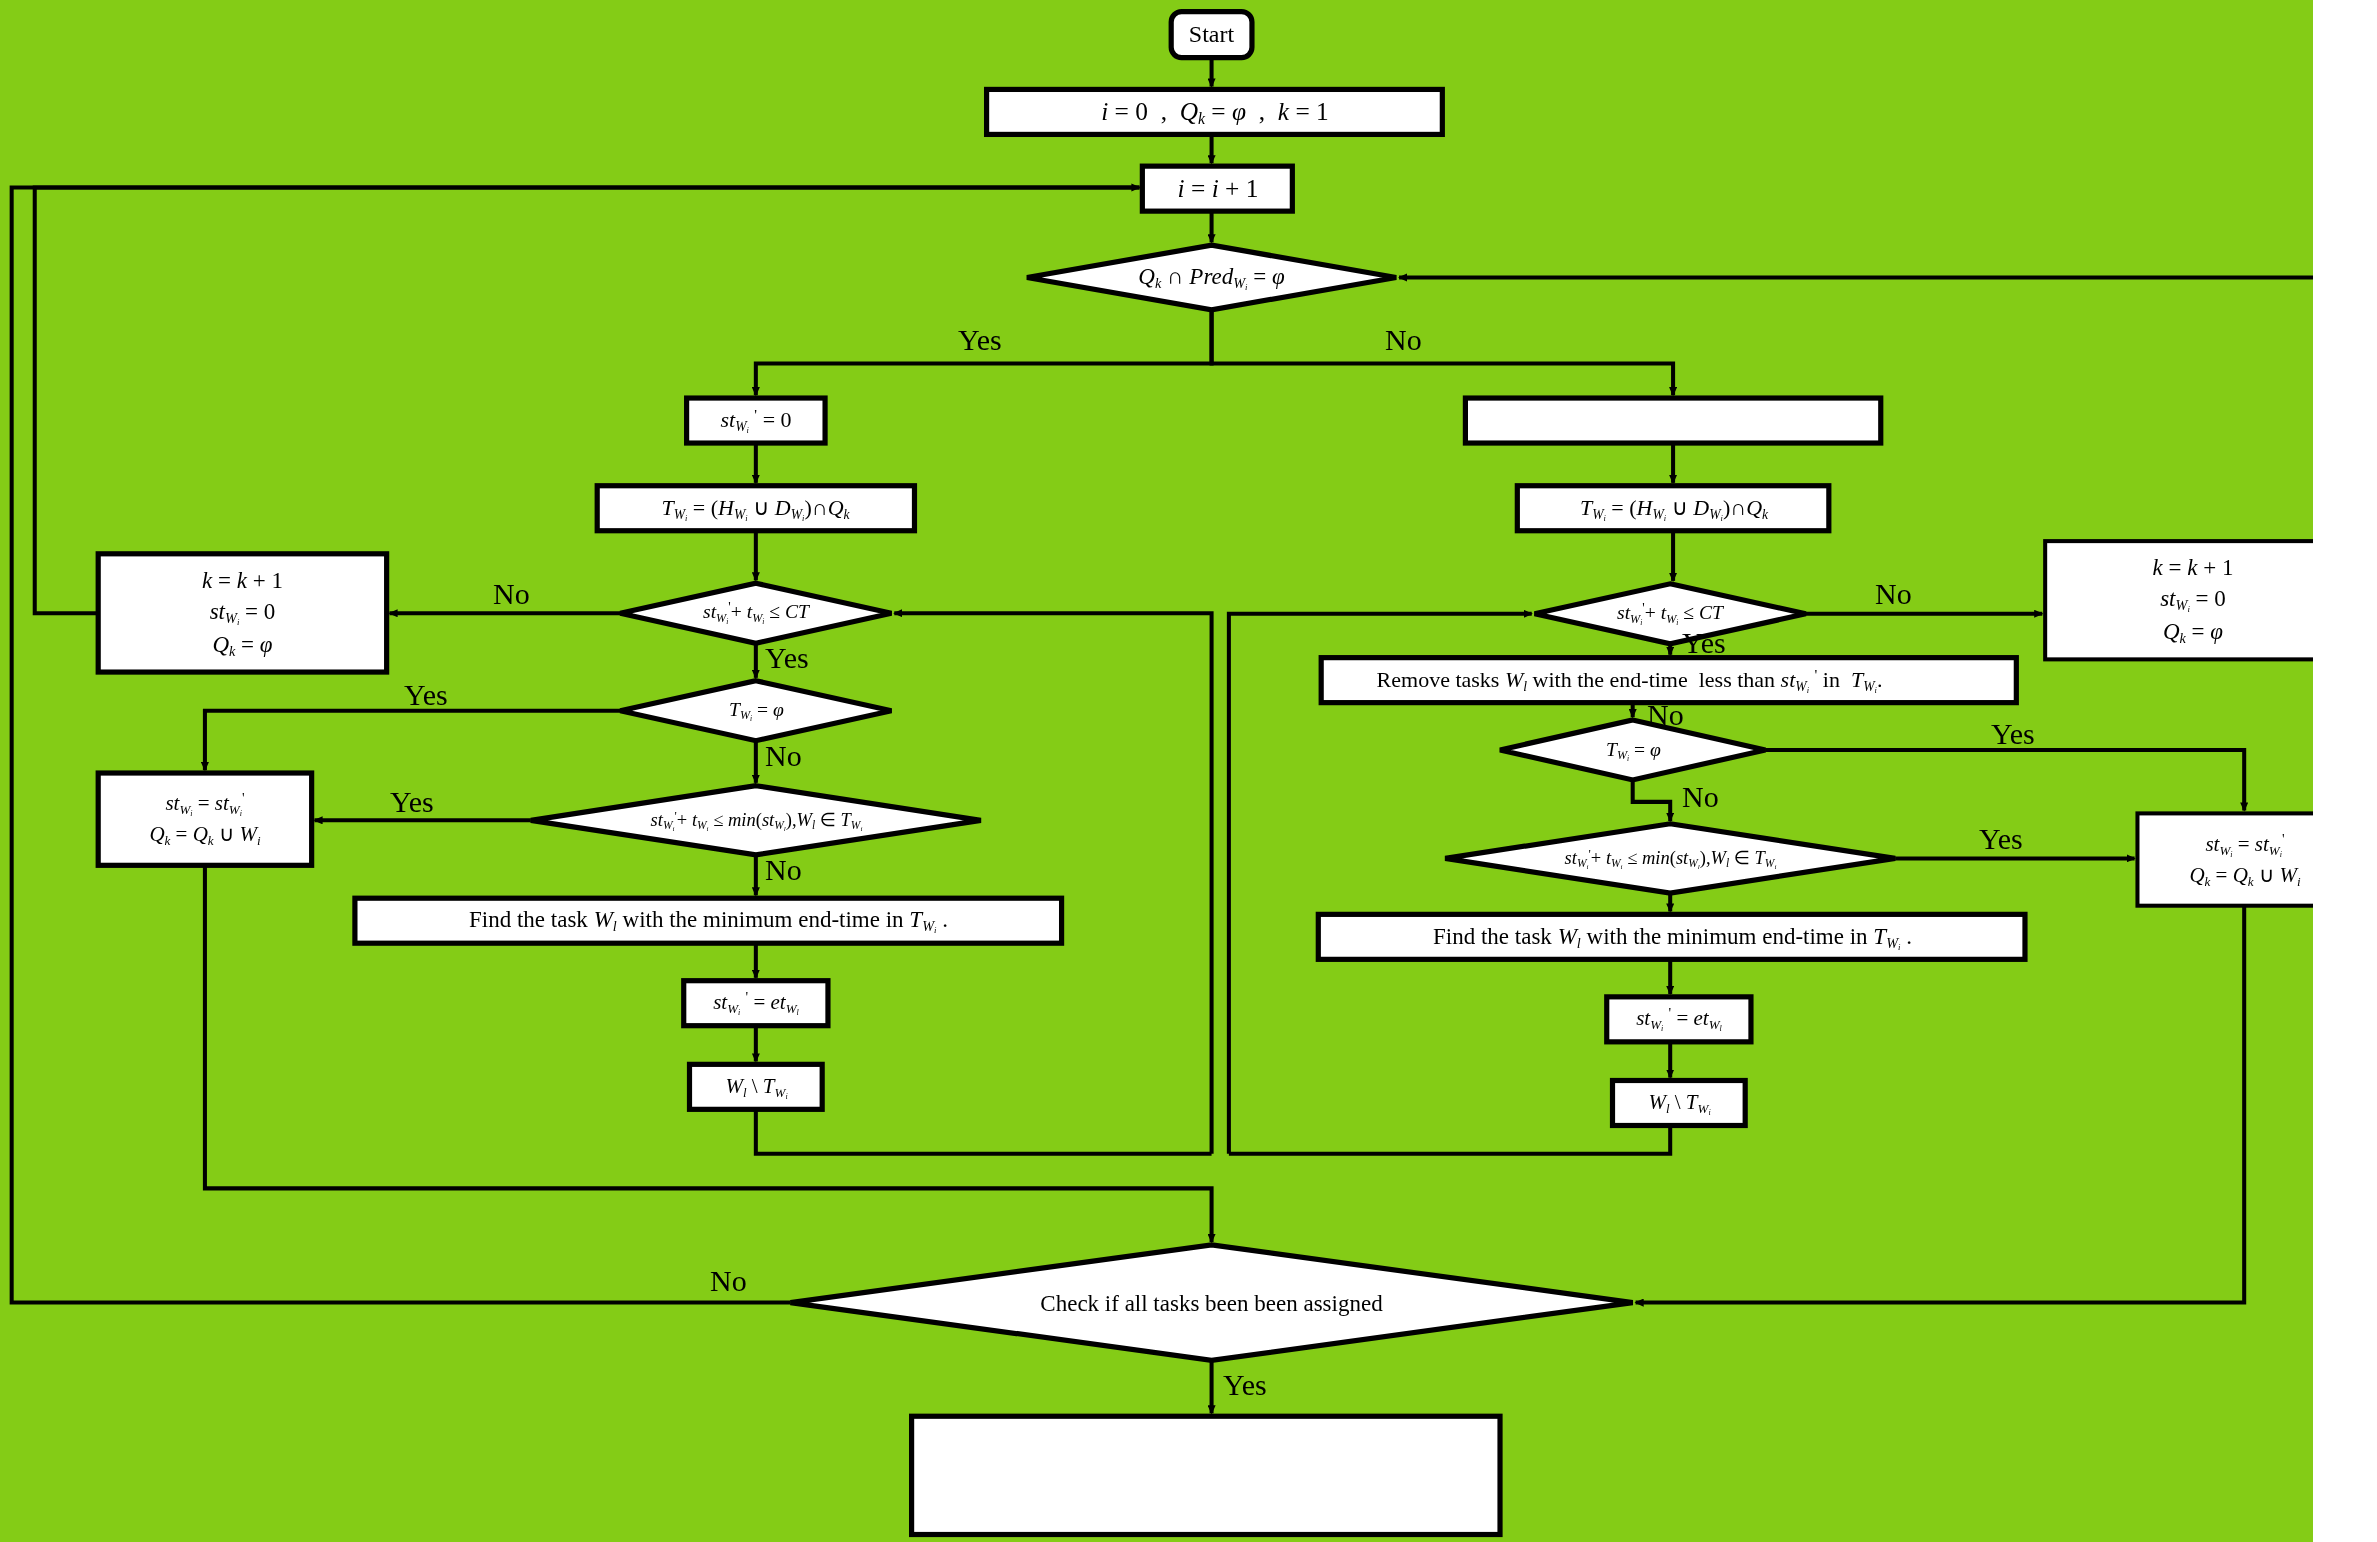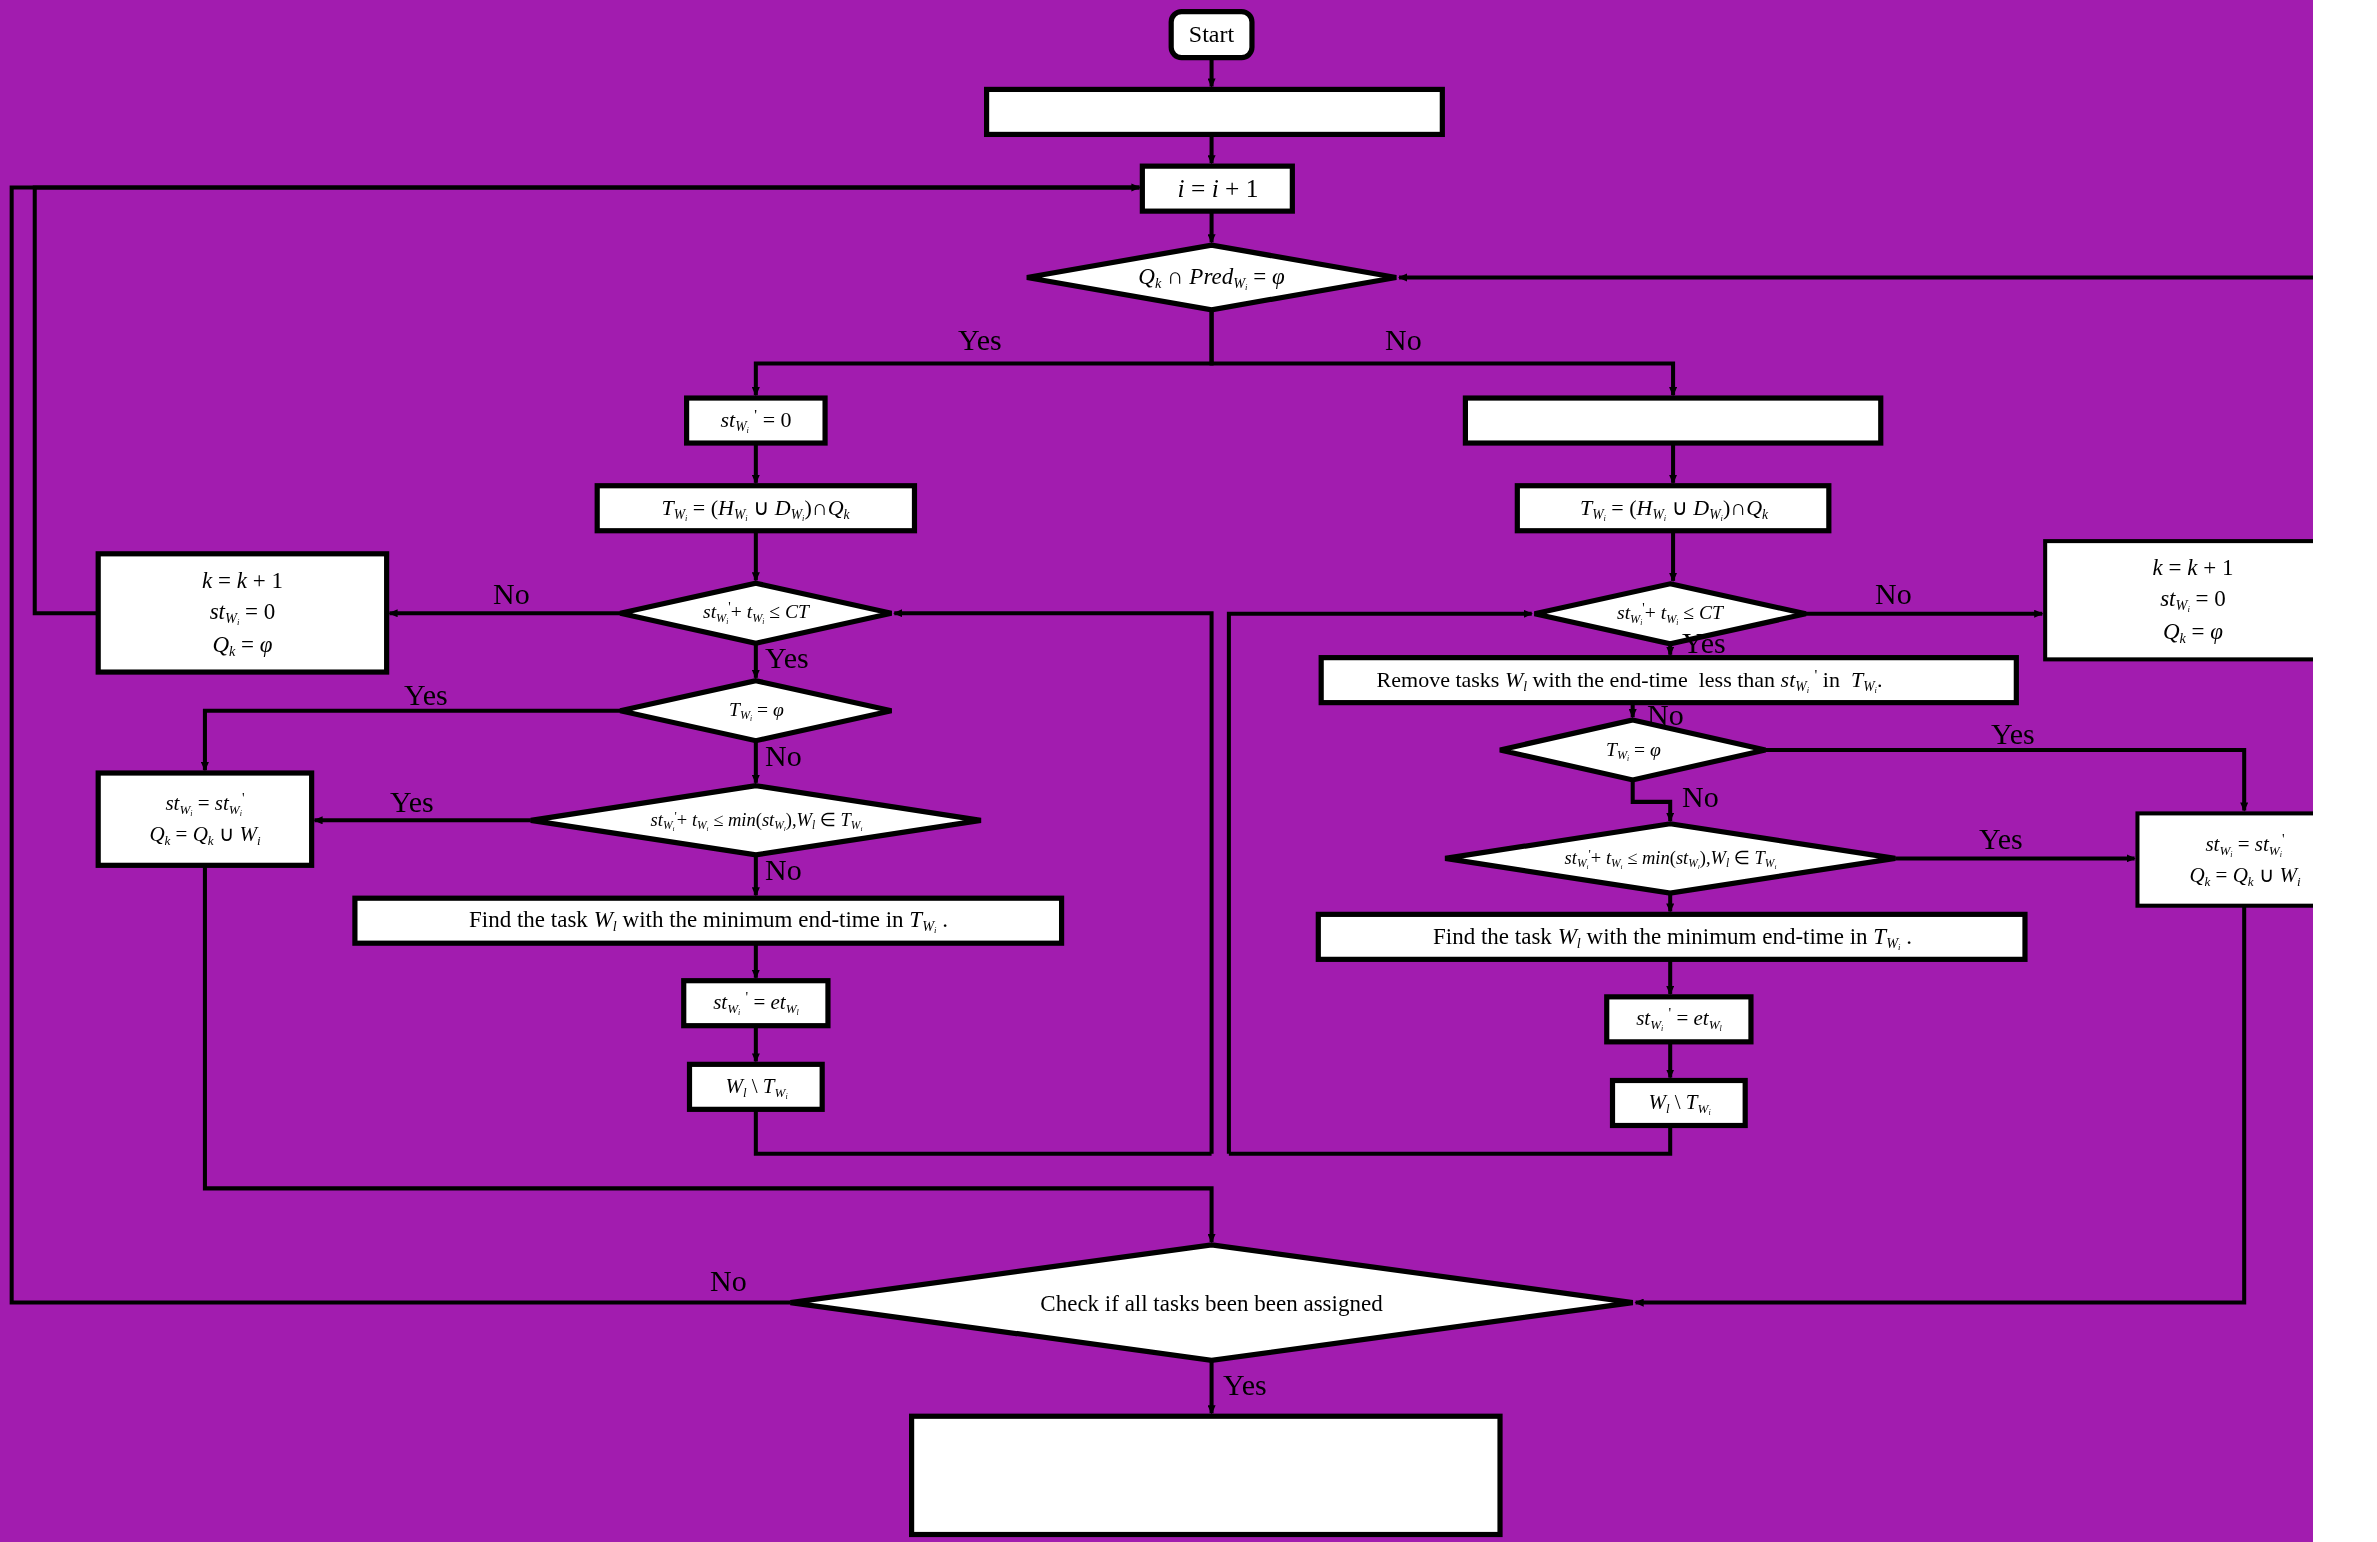--- a/index.html
+++ b/index.html
@@ -1,17 +1,17 @@
 <!DOCTYPE html>
 <html style="font-size:9.2px"><head>
 <meta charset="utf-8">
 <style>
   html,body{margin:0;padding:0;background:#fff;}
   body{font-family:"Liberation Serif", serif;}
-  #stage{position:relative;width:2313px;height:1542px;background:#a21caf;overflow:hidden;text-decoration:underline;}
+  #stage{position:relative;width:2313px;height:1542px;background:#84cc16;overflow:hidden;text-decoration:underline;}
   svg{position:absolute;left:0;top:0;width:2377px;height:1542px;}
   .node-text{
     position:absolute;
     display:flex;align-items:center;justify-content:center;
     text-align:center;
     font-family:"Liberation Serif", serif;
     color:#000;
     pointer-events:none;
     line-height:1.35;
     white-space:nowrap;
@@ -121,20 +121,23 @@
   <path d="M3890,1570 L3890,2258 L2835,2258" marker-end="url(#ah)"></path>
 
   <path d="M2100,2358 L2100,2450" marker-end="url(#ah)"></path>
 
   <path d="M1370,2258 L20,2258 L20,325 L1975,325"></path>
   </g>
 </svg>
 
 <div class="node-text" style="left:1171px;top:11.5px;width:81px;height:46px;font-size:24px;">Start</div>
 
+<div class="node-text" style="left:987px;top:89px;width:456px;height:45px;font-size:25.4px;">
+  <span><i class="v">i</i> = 0&nbsp; ,&nbsp; <i class="v">Q<sub>k</sub></i> = <i class="v">φ</i>&nbsp; ,&nbsp; <i class="v">k</i> = 1</span>
+</div>
 
 <div class="node-text" style="left:1143px;top:166px;width:150px;height:45px;font-size:25.4px;">
   <span><i class="v">i</i> = <i class="v">i</i> + 1</span>
 </div>
 
 <div class="node-text" style="left:1050px;top:257px;width:323px;height:42px;font-size:23px;">
   <span><i class="v">Q<sub>k</sub></i> ∩ <i class="v">Pred<sub>W<sub>i</sub></sub></i> = <i class="v">φ</i></span>
 </div>
 
 <div class="node-text" style="left:687px;top:398px;width:138px;height:45px;font-size:22px;">

